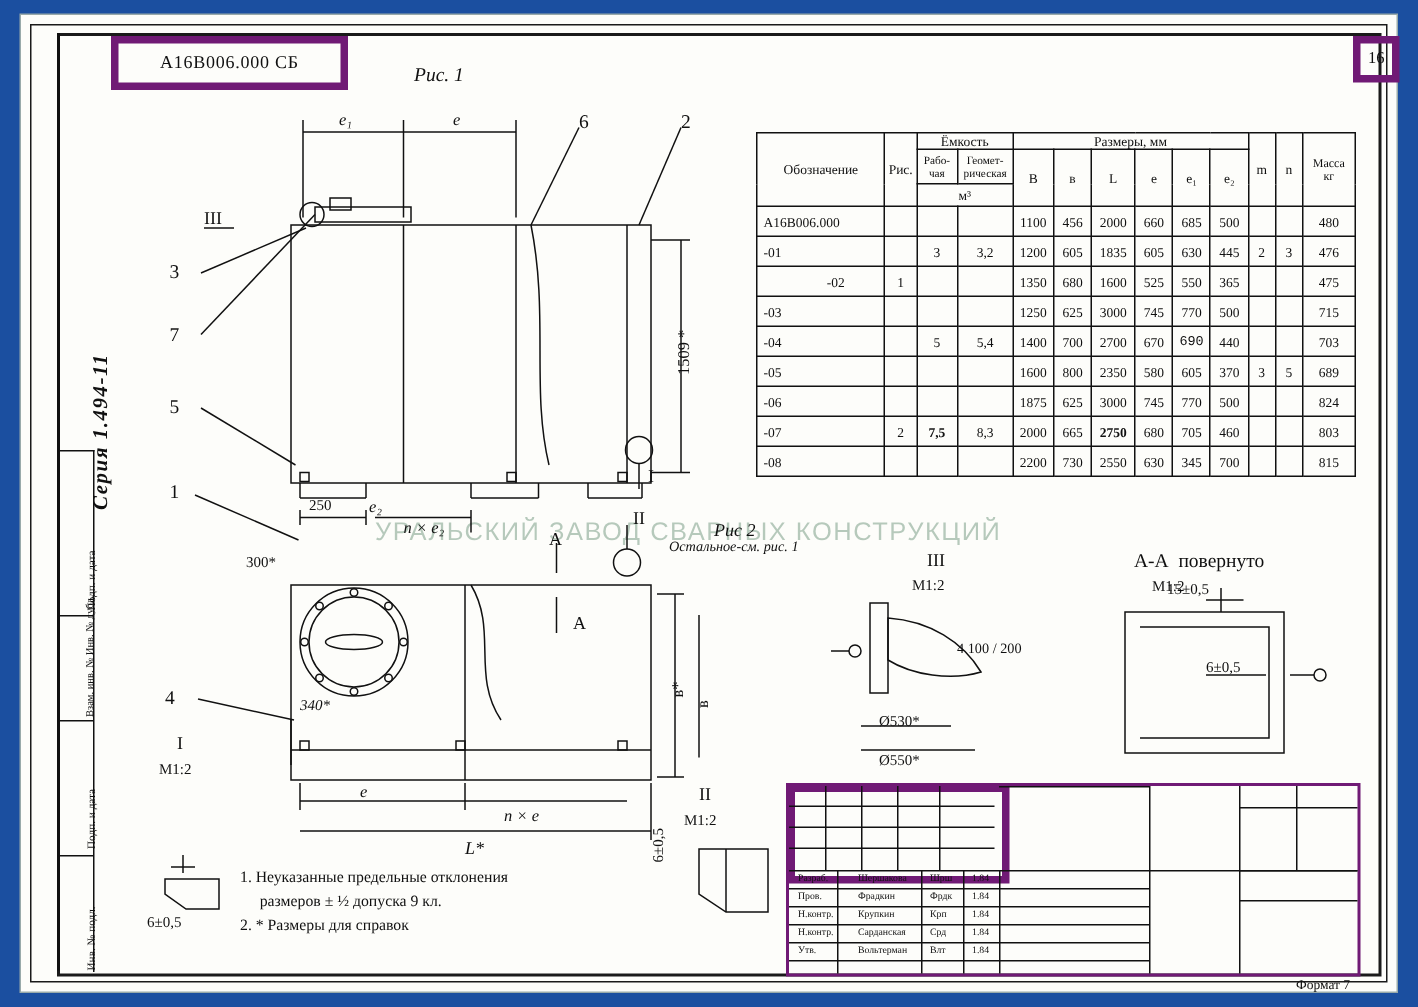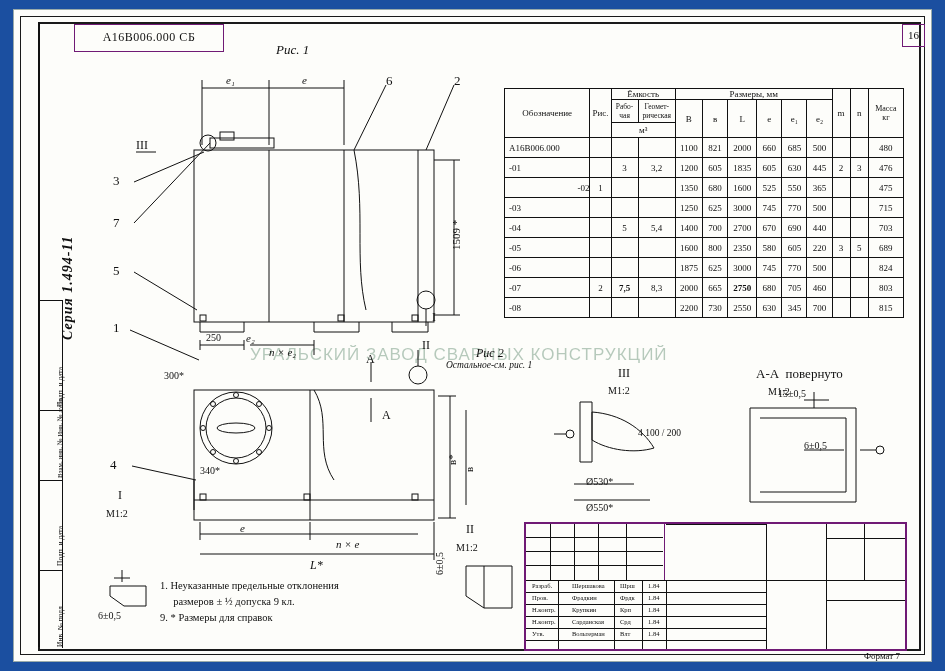--- a/index.html
+++ b/index.html
@@ -19,21 +19,21 @@
   
   #wm{position:absolute;left:230px;top:150px;width:480px;height:360px;opacity:.30;
       pointer-events:none;}
   #wm .big{position:absolute;left:0;top:10px;font-size:150px;font-weight:bold;color:#2b6fd1;
       font-family:"Liberation Sans",sans-serif;letter-spacing:2px;}
   #wm .sub{position:absolute;left:6px;top:185px;font-size:17px;color:#14532d;letter-spacing:1px;}
   
   .tb{position:absolute;border-collapse:collapse;font-family:"Liberation Serif",serif;}
   .tb td,.tb th{border:1px solid #111;padding:0;text-align:center;vertical-align:middle;
       font-weight:normal;font-size:9px;color:#101010;}
-  .box{position:absolute;border:1px solid #701a75;}
+  .box{position:absolute;border:5px solid #701a75;}
   svg{position:absolute;left:0;top:0;overflow:visible;}
 </style>
 </head>
 <body>
 
 <div id="sheet">
 
   <div class="fr fr-outer"></div>
   <div class="fr fr-inner"></div>
 
@@ -201,21 +201,21 @@
   <div class="t rot90" style="left:436px;top:240px;font-size:11px;">1509 *</div>
   <div class="t" style="left:192px;top:322px;font-size:10px;">250</div>
   <div class="t ital" style="left:232px;top:322px;font-size:11px;">е₂</div>
   <div class="t ital" style="left:255px;top:336px;font-size:11px;">n × е₂</div>
 
   <div class="t" style="left:122px;top:128px;font-size:12px;">III</div>
   <div class="t" style="left:418px;top:300px;font-size:12px;">I</div>
   <div class="t" style="left:408px;top:328px;font-size:12px;">II</div>
 
   <div class="t" style="left:150px;top:360px;font-size:10px;">300*</div>
-  <div class="t" style="left:186px;top:455px;font-size:10px;">340*</div>
+  <div class="t" style="left:186px;top:455px;font-size:10px;font-style:italic;">340*</div>
   <div class="t" style="left:352px;top:342px;font-size:12px;">А</div>
   <div class="t" style="left:368px;top:398px;font-size:12px;">А</div>
   <div class="t rot90" style="left:432px;top:455px;font-size:11px;">в*</div>
   <div class="t rot90" style="left:449px;top:462px;font-size:11px;">в</div>
   <div class="t ital" style="left:226px;top:512px;font-size:11px;">е</div>
   <div class="t ital" style="left:322px;top:528px;font-size:11px;">n × е</div>
   <div class="t ital" style="left:296px;top:548px;font-size:12px;">L*</div>
   <div class="t rot90" style="left:420px;top:565px;font-size:10px;">6±0,5</div>
 
   <div class="t" style="left:104px;top:478px;font-size:12px;">I</div>
@@ -234,21 +234,21 @@
   <div class="t" style="left:572px;top:466px;font-size:10px;">Ø530*</div>
   <div class="t" style="left:572px;top:492px;font-size:10px;">Ø550*</div>
 
   <div class="t" style="left:742px;top:356px;font-size:13px;text-align:right;">А-А  повернуто</div>
   <div class="t" style="left:754px;top:376px;font-size:10px;">М1:2</div>
   <div class="t" style="left:764px;top:378px;font-size:10px;">15±0,5</div>
   <div class="t" style="left:790px;top:430px;font-size:10px;">6±0,5</div>
 
   <div class="t" style="left:146px;top:570px;font-size:10.5px;">1. Неуказанные предельные отклонения</div>
   <div class="t" style="left:146px;top:586px;font-size:10.5px;">     размеров ± ½ допуска 9 кл.</div>
-  <div class="t" style="left:146px;top:602px;font-size:10.5px;">9. * Размеры для справок</div>
+  <div class="t" style="left:146px;top:602px;font-size:10.5px;">2. * Размеры для справок</div>
 
   <table class="tb" id="spec-table" style="left:490px;top:78px;width:400px;">
     <thead>
       <tr>
         <th rowspan="3" style="width:84px;height:16px;">Обозначение</th>
         <th rowspan="3" style="width:20px;">Рис.</th>
         <th colspan="2">Ёмкость</th>
         <th colspan="6">Размеры, мм</th>
         <th rowspan="3" style="width:17px;">m</th>
         <th rowspan="3" style="width:17px;">n</th>
@@ -271,21 +271,21 @@
         <th colspan="2" style="height:14px;">м³</th>
       </tr>
     </thead>
     <tbody id="spec-body">
         <tr>
           <td style="height: 19px; text-align: left; padding-left: 4px;">А16В006.000</td>
           <td style="height: 19px;"></td>
           <td style="height: 19px;"></td>
           <td style="height: 19px;"></td>
           <td style="height: 19px;">1100</td>
-          <td style="height: 19px;">821</td>
+          <td style="height: 19px;">456</td>
           <td style="height: 19px;">2000</td>
           <td style="height: 19px;">660</td>
           <td style="height: 19px;">685</td>
           <td style="height: 19px;">500</td>
           <td style="height: 19px;"></td>
           <td style="height: 19px;"></td>
           <td style="height: 19px;">480</td>
         </tr>
         <tr>
           <td style="height: 19px; text-align: left; padding-left: 4px;">-01</td>
@@ -296,21 +296,21 @@
           <td style="height: 19px;">605</td>
           <td style="height: 19px;">1835</td>
           <td style="height: 19px;">605</td>
           <td style="height: 19px;">630</td>
           <td style="height: 19px;">445</td>
           <td style="height: 19px;">2</td>
           <td style="height: 19px;">3</td>
           <td style="height: 19px;">476</td>
         </tr>
         <tr>
-          <td style="height: 19px; text-align: right; padding-left: 20px;">-02</td>
+          <td style="height: 19px; text-align: center; padding-left: 20px;">-02</td>
           <td style="height: 19px;">1</td>
           <td style="height: 19px;"></td>
           <td style="height: 19px;"></td>
           <td style="height: 19px;">1350</td>
           <td style="height: 19px;">680</td>
           <td style="height: 19px;">1600</td>
           <td style="height: 19px;">525</td>
           <td style="height: 19px;">550</td>
           <td style="height: 19px;">365</td>
           <td style="height: 19px;"></td>
@@ -334,37 +334,37 @@
         </tr>
         <tr>
           <td style="height: 19px; text-align: left; padding-left: 4px;">-04</td>
           <td style="height: 19px;"></td>
           <td style="height: 19px;">5</td>
           <td style="height: 19px;">5,4</td>
           <td style="height: 19px;">1400</td>
           <td style="height: 19px;">700</td>
           <td style="height: 19px;">2700</td>
           <td style="height: 19px;">670</td>
-          <td style="height: 19px;">690</td>
+          <td style="height: 19px; font-family: Liberation Mono, monospace;">690</td>
           <td style="height: 19px;">440</td>
           <td style="height: 19px;"></td>
           <td style="height: 19px;"></td>
           <td style="height: 19px;">703</td>
         </tr>
         <tr>
           <td style="height: 19px; text-align: left; padding-left: 4px;">-05</td>
           <td style="height: 19px;"></td>
           <td style="height: 19px;"></td>
           <td style="height: 19px;"></td>
           <td style="height: 19px;">1600</td>
           <td style="height: 19px;">800</td>
           <td style="height: 19px;">2350</td>
           <td style="height: 19px;">580</td>
           <td style="height: 19px;">605</td>
-          <td style="height: 19px;">220</td>
+          <td style="height: 19px;">370</td>
           <td style="height: 19px;">3</td>
           <td style="height: 19px;">5</td>
           <td style="height: 19px;">689</td>
         </tr>
         <tr>
           <td style="height: 19px; text-align: left; padding-left: 4px;">-06</td>
           <td style="height: 19px;"></td>
           <td style="height: 19px;"></td>
           <td style="height: 19px;"></td>
           <td style="height: 19px;">1875</td>

